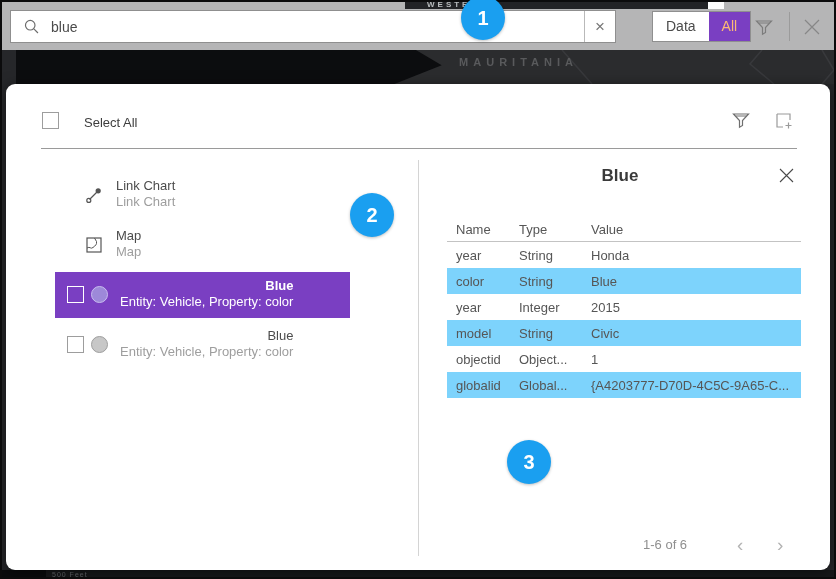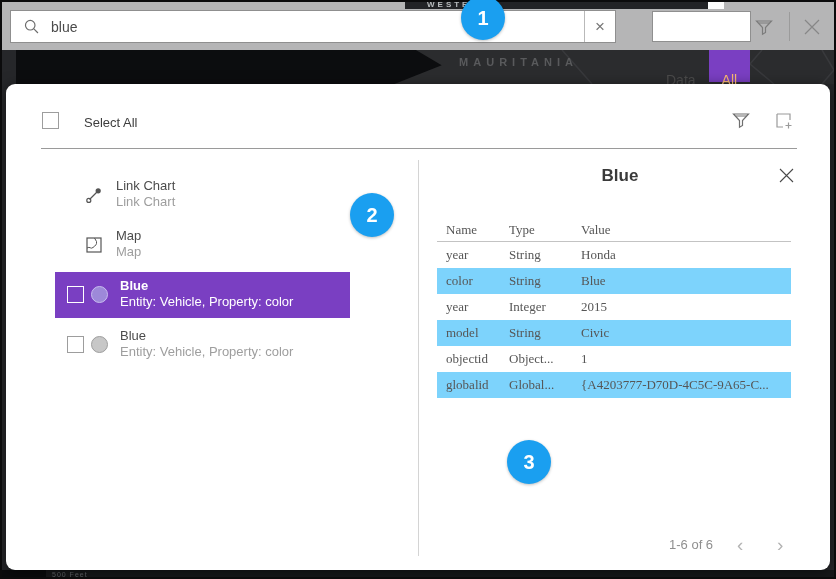--- a/index.html
+++ b/index.html
@@ -28,67 +28,67 @@
   .toolbar{ position:absolute; left:2px; top:2px; width:832px; height:48px; background:#b5b5b6; }
   .search-group{ position:absolute; left:8px; top:8px; width:606px; height:33px;
     background:#fff; border:1px solid #8f8f8f; display:flex; align-items:center; }
   .search-icon-wrap{ width:40px; display:flex; justify-content:center; align-items:center; }
   .search-input{ flex:1; border:none; outline:none; font-family:"Liberation Sans",sans-serif;
     font-size:14px; color:#4b4b4b; background:transparent; height:100%; }
   .search-clear{ width:31px; height:100%; border:none; border-left:1px solid #b9b9b9; background:#fff;
     font-size:17px; color:#777; cursor:pointer; line-height:31px; }
   .scope-toggle{ position:absolute; left:650px; top:9px; height:31px; display:flex;
     background:#fff; border:1px solid #8f8f8f; }
-  .scope-seg{ padding:16px 13px; line-height:29px; font-size:14px; color:#4b4b4b; cursor:pointer;margin-top:38px; }
+  .scope-seg{ padding:0 13px; line-height:29px; font-size:14px; color:#4b4b4b; cursor:pointer; }
   .scope-seg.active{ background:var(--purple); color:#fdba74; }
   .tb-icon-btn{ position:absolute; background:none; border:none; cursor:pointer; padding:0; }
   .tb-divider{ position:absolute; left:787px; top:10px; width:1px; height:29px; background:#9b9b9b; }
 
   
   .panel{ position:absolute; left:6px; top:84px; width:824px; height:486px; background:#fff;
     border-radius:9px; box-shadow:0 2px 14px rgba(0,0,0,.5);padding-left:21px; }
   .checkbox{ width:17px; height:17px; border:1px solid #9d9d9d; background:#fff; display:inline-block; cursor:pointer; }
   .select-all-box{ position:absolute; left:36px; top:28px; }
   .select-all-label{ position:absolute; left:78px; top:31px; font-size:13px; color:#3d3d3d; }
   .panel-funnel{ position:absolute; left:725px; top:26px; }
   .panel-add{ position:absolute; left:767px; top:26px; }
   .h-divider{ position:absolute; left:35px; top:64px; width:756px; height:1px; background:#9a9a9a; }
   .v-divider{ position:absolute; left:412px; top:76px; width:1px; height:396px; background:#d4d4d4; }
 
   
-  .result-item{ position:absolute; left:0; width:412px; height:46px; cursor:pointer; }
+  .result-item{ position:absolute; left:0; width:412px; height:46px; cursor:pointer;text-align:right; }
   .result-item .icn{ position:absolute; left:78px; top:13px; }
   .result-item .txt{ position:absolute; left:110px; top:5px; }
   .result-item.with-check .txt{ left:114px; }
   .r-title{ font-size:13px; color:#4c4c4c; line-height:17px; }
   .r-sub{ font-size:13px; color:#9e9e9e; line-height:16px; }
   .result-item .checkbox{ position:absolute; left:61px; top:14px; }
   .entity-dot{ position:absolute; left:85px; top:14px; width:17px; height:17px; border-radius:50%;
     background:#c7c7c7; border:1px solid #9e9e9e; }
   .result-item.selected{ left:49px; width:295px; background:var(--purple); }
   .result-item.selected .checkbox{ left:12px; background:transparent; border-color:#fff; }
   .result-item.selected .entity-dot{ left:36px; background:#9d89d9; border-color:#c9bdf0; }
   .result-item.selected .txt{ left:65px; }
   .result-item.selected .r-title{ color:#fff; font-weight:bold; }
   .result-item.selected .r-sub{ color:#fff; }
 
   
   .details-title{ position:absolute; left:437px; top:82px; width:354px; text-align:center;
     font-size:17px; font-weight:bold; color:#3a3a3a; }
   .details-close{ position:absolute; left:771px; top:82px; background:none; border:none; cursor:pointer; }
-  .prop-table{ position:absolute; left:431px; top:134px; width:354px; font-size:13px;font-family:Liberation Serif, serif; }
+  .prop-table{ position:absolute; left:441px; top:134px; width:354px; font-size:13px; }
   .pt-row{ display:flex; height:26px; align-items:center; }
   .pt-head{ height:23px; color:#4c4c4c; }
   .pt-head-rule{ height:1px; background:#c3c3c3; }
   .pt-row.alt{ background:#7dd3fc; }
   .pt-c1{ width:72px; padding-left:9px; color:#565656; }
   .pt-c2{ width:72px; color:#565656; }
   .pt-c3{ flex:1; color:#565656; white-space:nowrap; overflow:hidden; }
   .pagination{ position:absolute; left:437px; top:450px; width:354px; height:22px; }
-  .page-range{ position:absolute; left:226px; top:3px; font-size:13px; color:#8f8f8f; }
+  .page-range{ position:absolute; left:200px; top:3px; font-size:13px; color:#8f8f8f; }
   .page-btn{ position:absolute; top:0; background:none; border:none; font-size:19px; color:#b3b3b3; cursor:pointer;
     font-family:"Liberation Sans",sans-serif; }
   .page-prev{ left:294px; } .page-next{ left:334px; }
 
   
   .callout{ position:absolute; width:44px; height:44px; border-radius:50%; background:var(--callout);
     color:#fff; font-size:20px; font-weight:bold; display:flex; align-items:center; justify-content:center;
     z-index:60; box-shadow:0 1px 3px rgba(0,0,0,.25); }
   .callout-1{ left:461px; top:-4px; }
   .callout-2{ left:350px; top:193px; }

